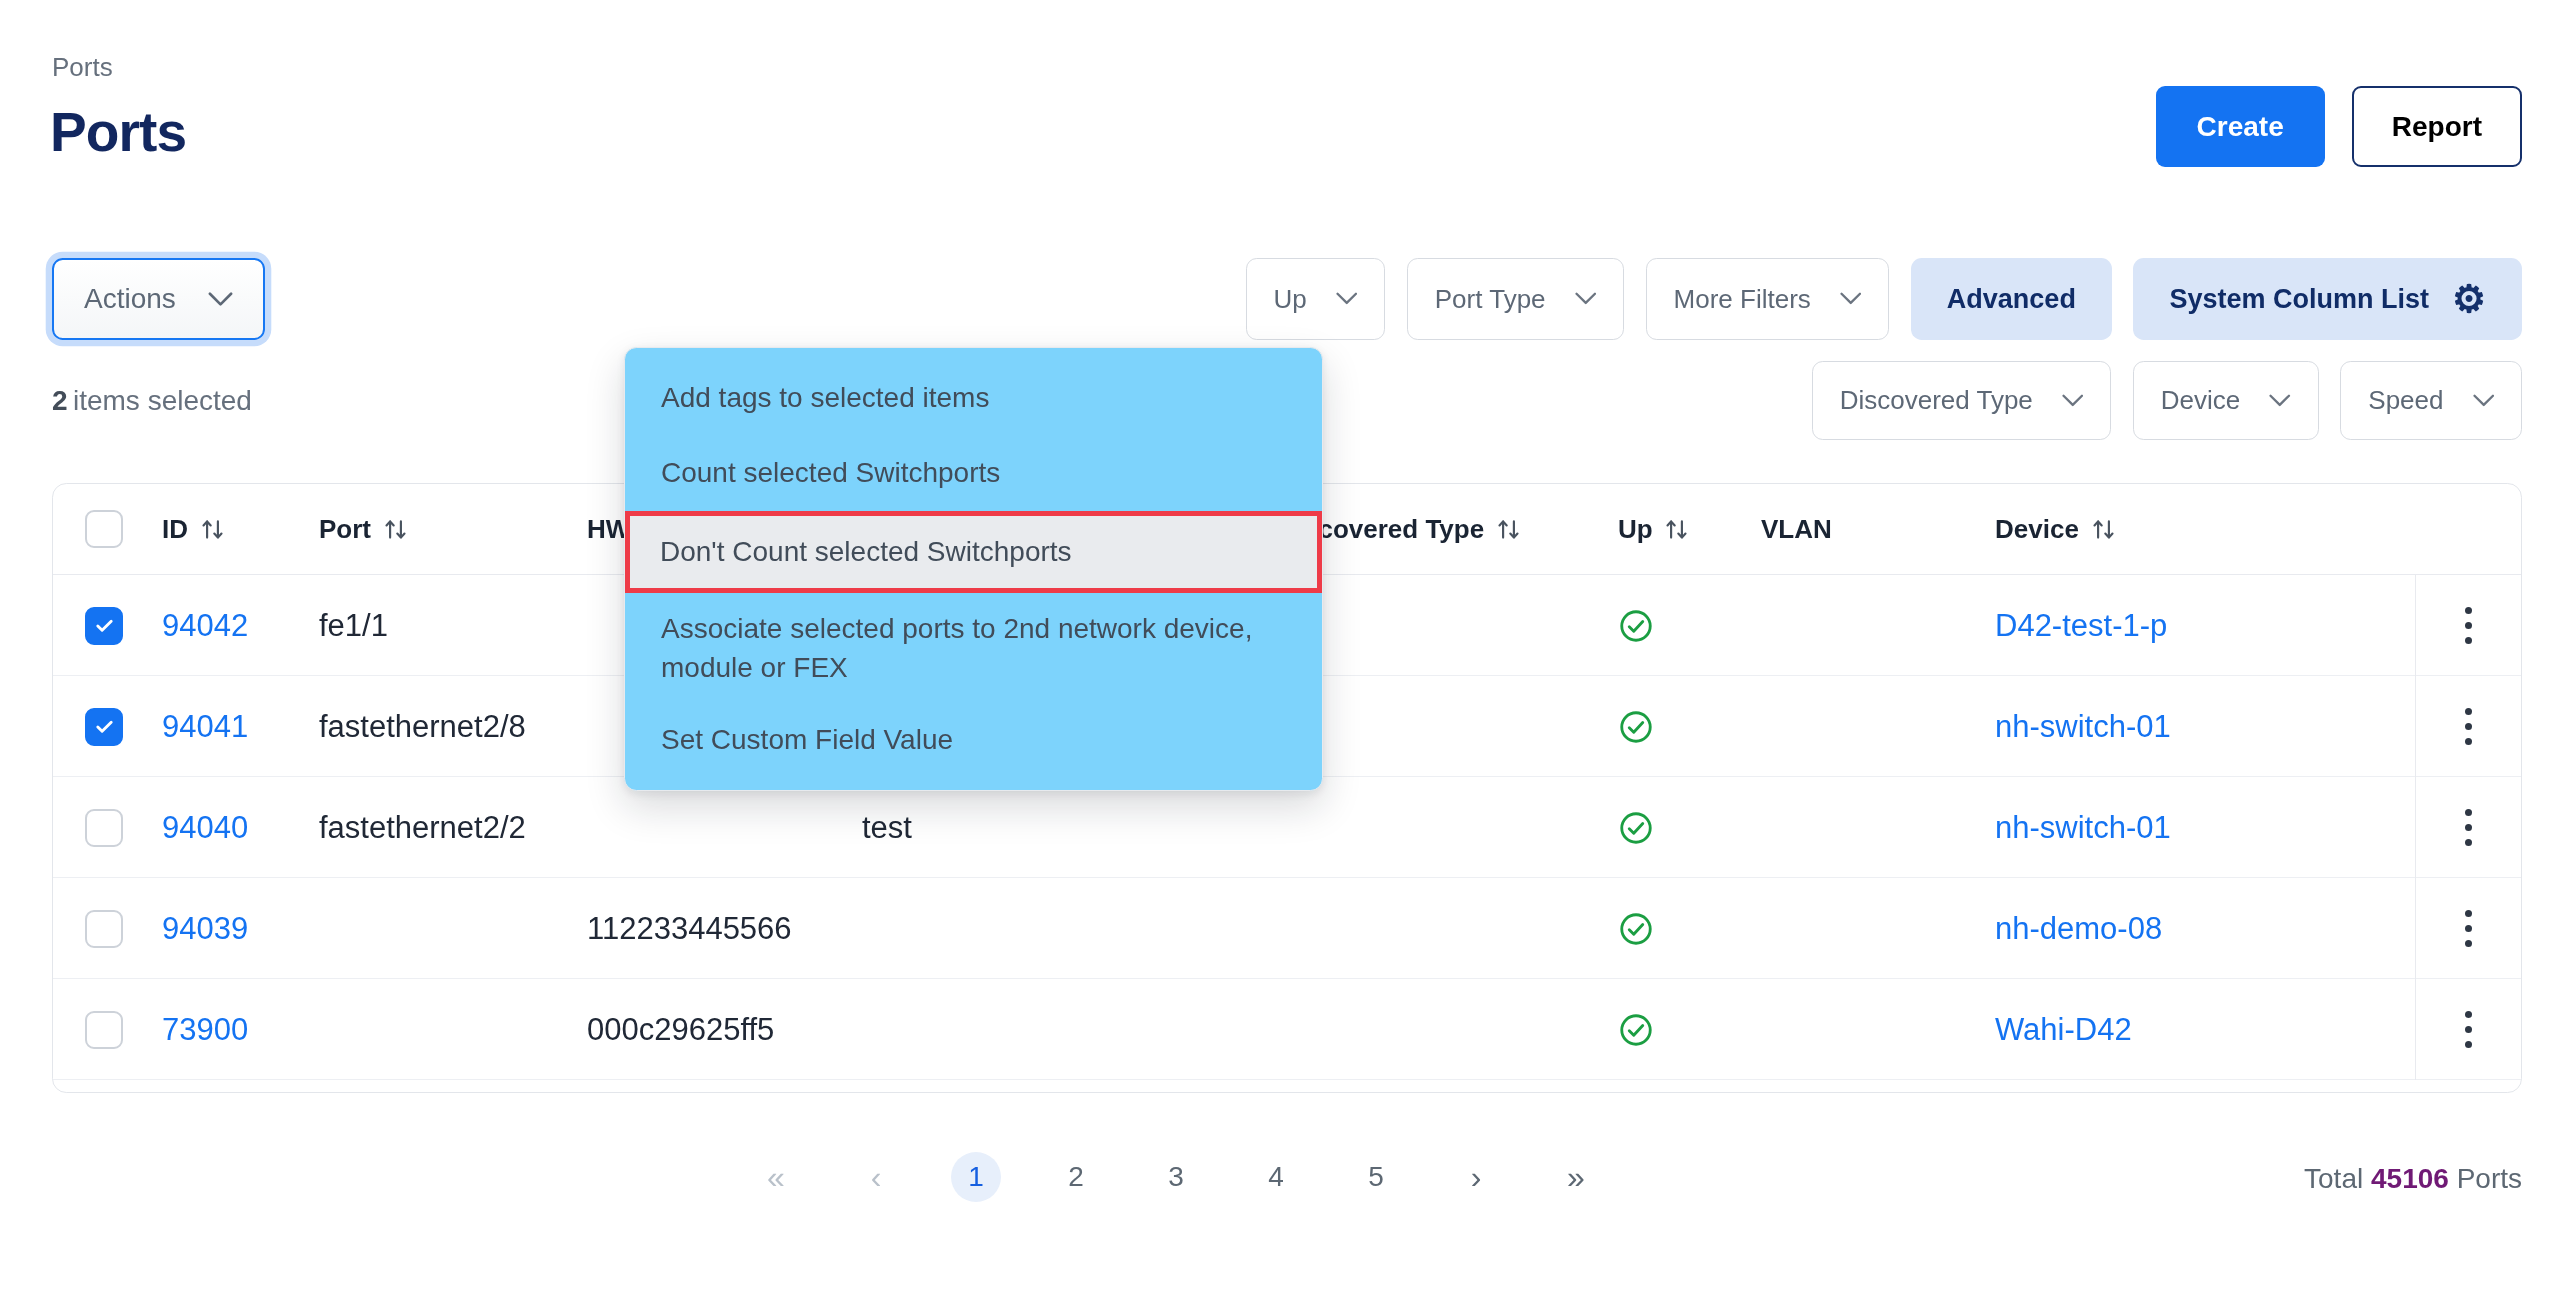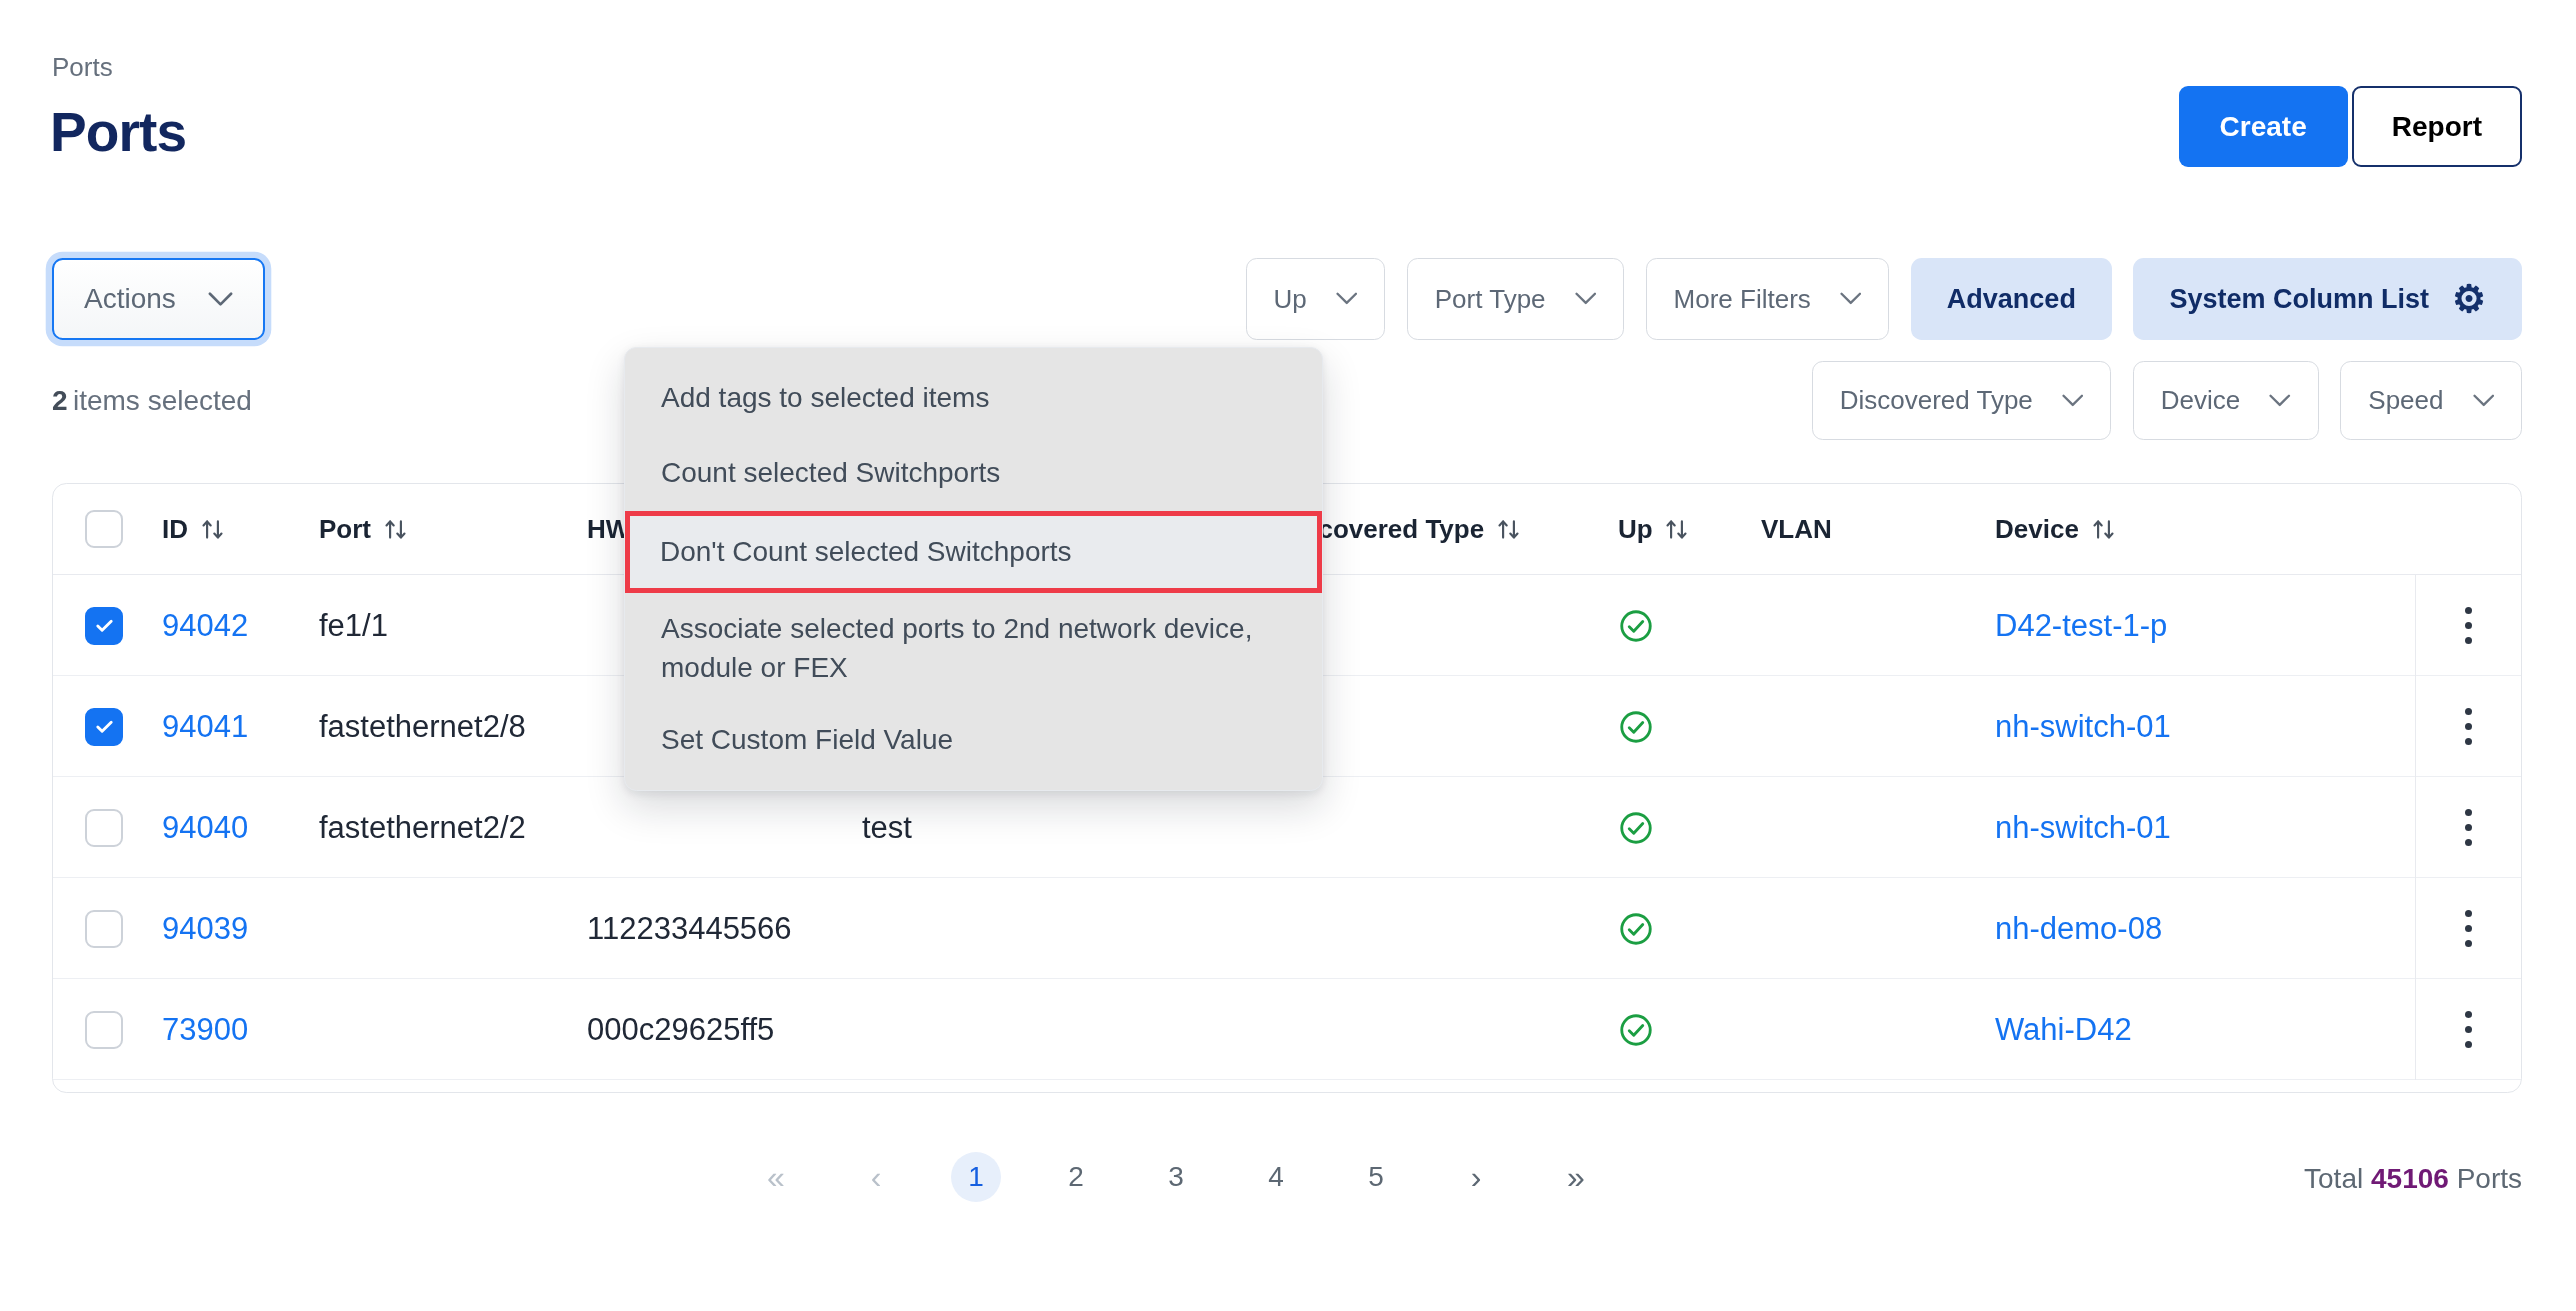--- a/index.html
+++ b/index.html
@@ -17,21 +17,21 @@
     position: absolute; left: 52px; top: 52px;
     font-size: 26px; color: #66707d;
   }
   .page-title {
     position: absolute; left: 50px; top: 100px;
     font-size: 55px; font-weight: 800; letter-spacing: -0.9px;
     color: #12275f;
   }
   .header-buttons {
     position: absolute; top: 86px; right: 54px;
-    display: flex; gap: 4px; align-items: center;
+    display: flex; gap: 27px; align-items: center;
   }
   .btn { height: 81px; display: flex; align-items: center; border-radius: 9px;
          font-size: 28px; font-weight: 700; cursor: pointer; }
   .btn-create { background: #1473f2; color: #ffffff; padding: 0 41px; }
   .btn-report { background: #ffffff; color: #000000; border: 2.7px solid #15306b; padding: 0 38px; }
 
   
   .toolbar { position: absolute; left: 52px; right: 54px; top: 258px; height: 82px;
              display: flex; align-items: center; }
   .search-box {
@@ -99,21 +99,21 @@
   .link { color: #1473f2; cursor: pointer; white-space: nowrap; }
   .kebab-cell { height: 101px; border-left: 1.8px solid #e8eaef;
                 display: flex; align-items: center; justify-content: center; }
   .kebab { display: flex; flex-direction: column; gap: 8px; cursor: pointer; padding: 9px; }
   .kebab i { width: 7.2px; height: 7.2px; border-radius: 50%; background: #2e3744; }
   .sort-icon { display: inline-flex; }
 
   
   .menu {
     position: absolute; left: 624px; top: 347px; width: 699px; z-index: 50;
-    background: #e5e5e5; border: 0.9px solid #e7eaee; border-radius: 12.5px;
+    background: #7dd3fc; border: 0.9px solid #e7eaee; border-radius: 12.5px;
     box-shadow: 0 16px 39px rgba(16,24,40,.16), 0 2.7px 9px rgba(16,24,40,.08);
     padding: 12.5px 0; font-size: 28px; color: #414c59;
   }
   .menu-item { min-height: 75px; padding: 0 36px; display: flex; align-items: center; cursor: pointer; }
   .menu-item.multi { padding: 16px 36px; line-height: 39px; }
   .menu-item.highlighted {
     height: 82px; background: #e9ebee; border: 5.4px solid #ee3b48; padding: 0 30px;
   }
 
   

